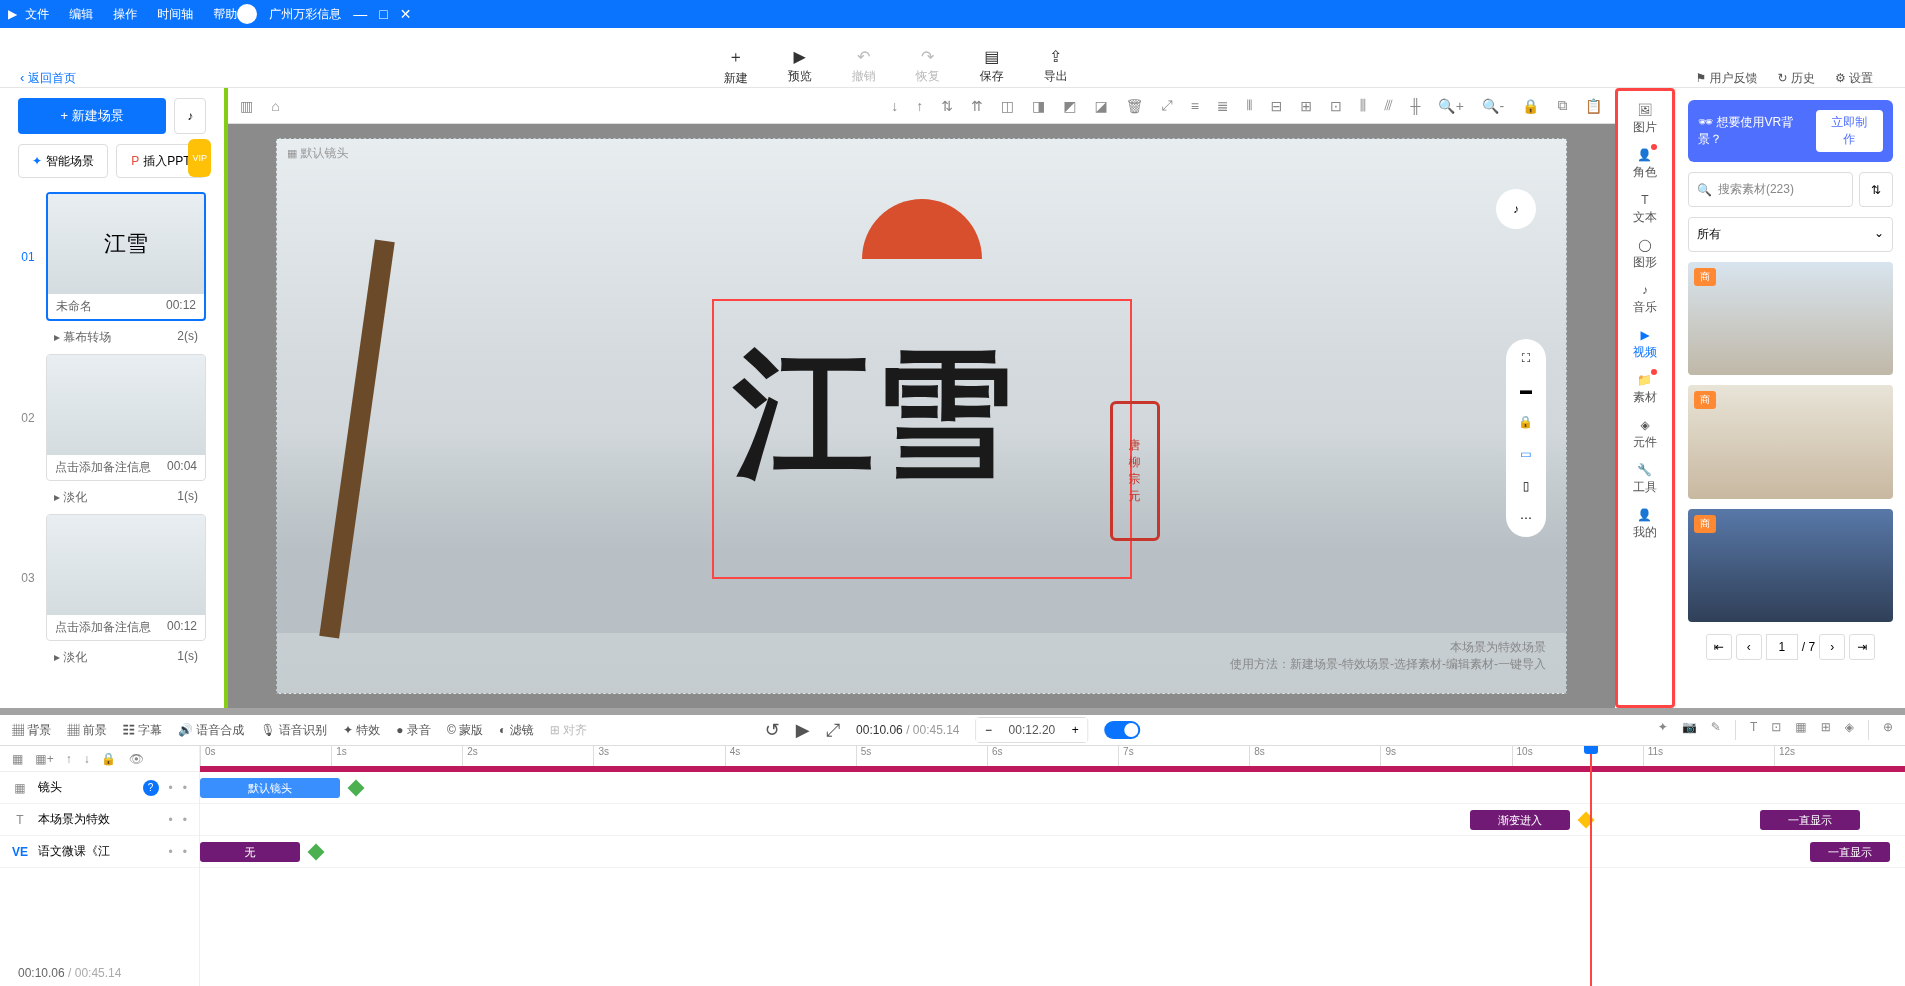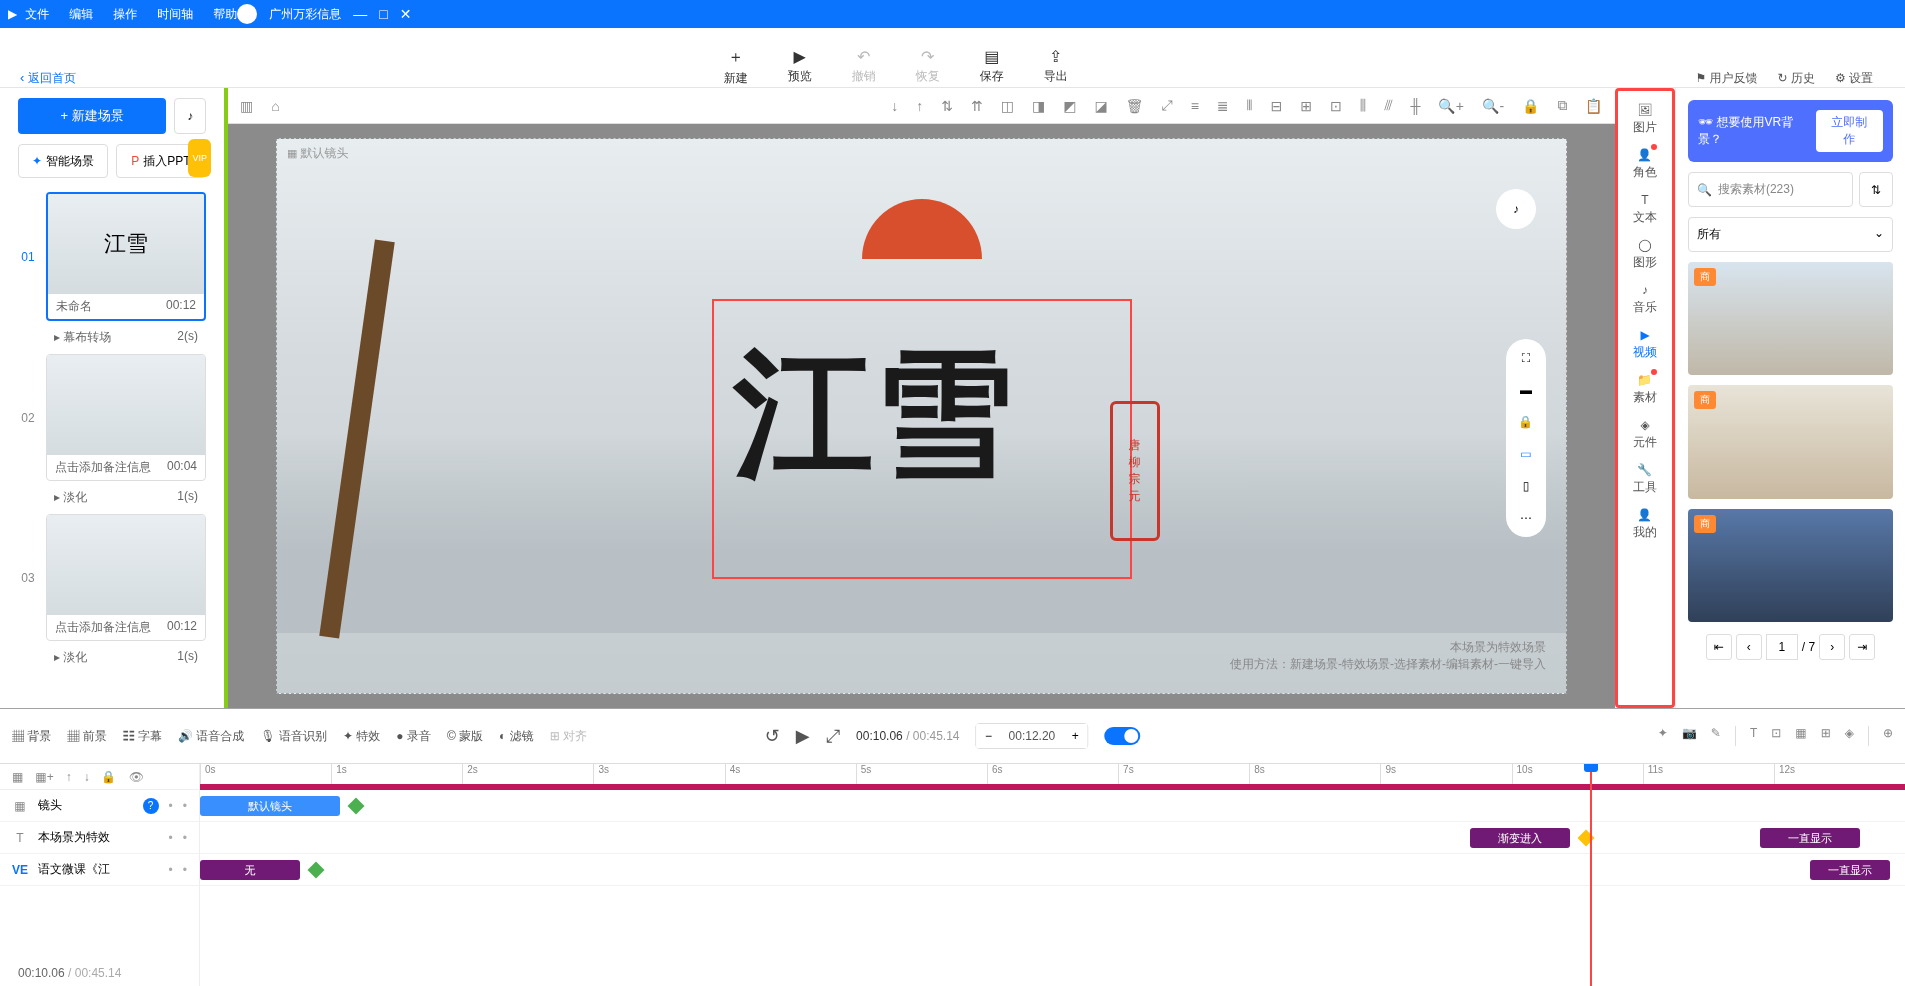--- a/index.html
+++ b/index.html
@@ -60,21 +60,21 @@
 .searchrow{display:flex;gap:6px;margin-bottom:10px}
 .searchbox{flex:1;border:1px solid #ddd;border-radius:4px;padding:8px;display:flex;align-items:center;gap:6px;color:#888}
 .filterbtn{width:34px;border:1px solid #ddd;border-radius:4px;display:flex;align-items:center;justify-content:center}
 .dropdown{border:1px solid #ddd;border-radius:4px;padding:8px;display:flex;justify-content:space-between;margin-bottom:10px}
 .matgrid{display:flex;flex-direction:column;gap:10px;overflow-y:auto;height:360px}
 .matitem{width:100%;height:120px;background:linear-gradient(135deg,#c8d4e0,#e8d4c0);border-radius:4px;position:relative}
 .matitem .badge{position:absolute;top:6px;left:6px;background:#ff8833;color:#fff;font-size:10px;padding:2px 6px;border-radius:3px}
 .pager{display:flex;gap:4px;justify-content:center;margin-top:12px;align-items:center}
 .pager .pbtn{width:26px;height:26px;border:1px solid #ddd;border-radius:3px;display:flex;align-items:center;justify-content:center;cursor:pointer}
 .pager input{width:32px;height:26px;border:1px solid #ddd;text-align:center}
-.tlheader{height:56px;border-top:1px solid #a3a3a3;border-bottom:1px solid #ddd;display:flex;align-items:center;padding:0 12px;gap:16px;color:#555}
+.tlheader{height:38px;border-top:7px solid #a3a3a3;border-bottom:1px solid #ddd;display:flex;align-items:center;padding:0 12px;gap:16px;color:#555}
 .tlheader .sep{width:1px;height:20px;background:#ddd}
 .playrow{display:flex;align-items:center;gap:16px;margin-left:auto;margin-right:auto;position:absolute;left:50%;transform:translateX(-50%)}
 .playbtn{font-size:18px;cursor:pointer}
 .timedisplay{color:#333}
 .timedisplay .total{color:#999}
 .stepper{display:flex;align-items:center;border:1px solid #ddd;border-radius:4px}
 .stepper button{width:24px;height:24px;border:none;background:#fff;cursor:pointer}
 .stepper .val{padding:0 8px}
 .toggle{width:36px;height:18px;background:#0a74ff;border-radius:9px;position:relative}
 .toggle::after{content:"";position:absolute;right:2px;top:2px;width:14px;height:14px;background:#fff;border-radius:50%}

